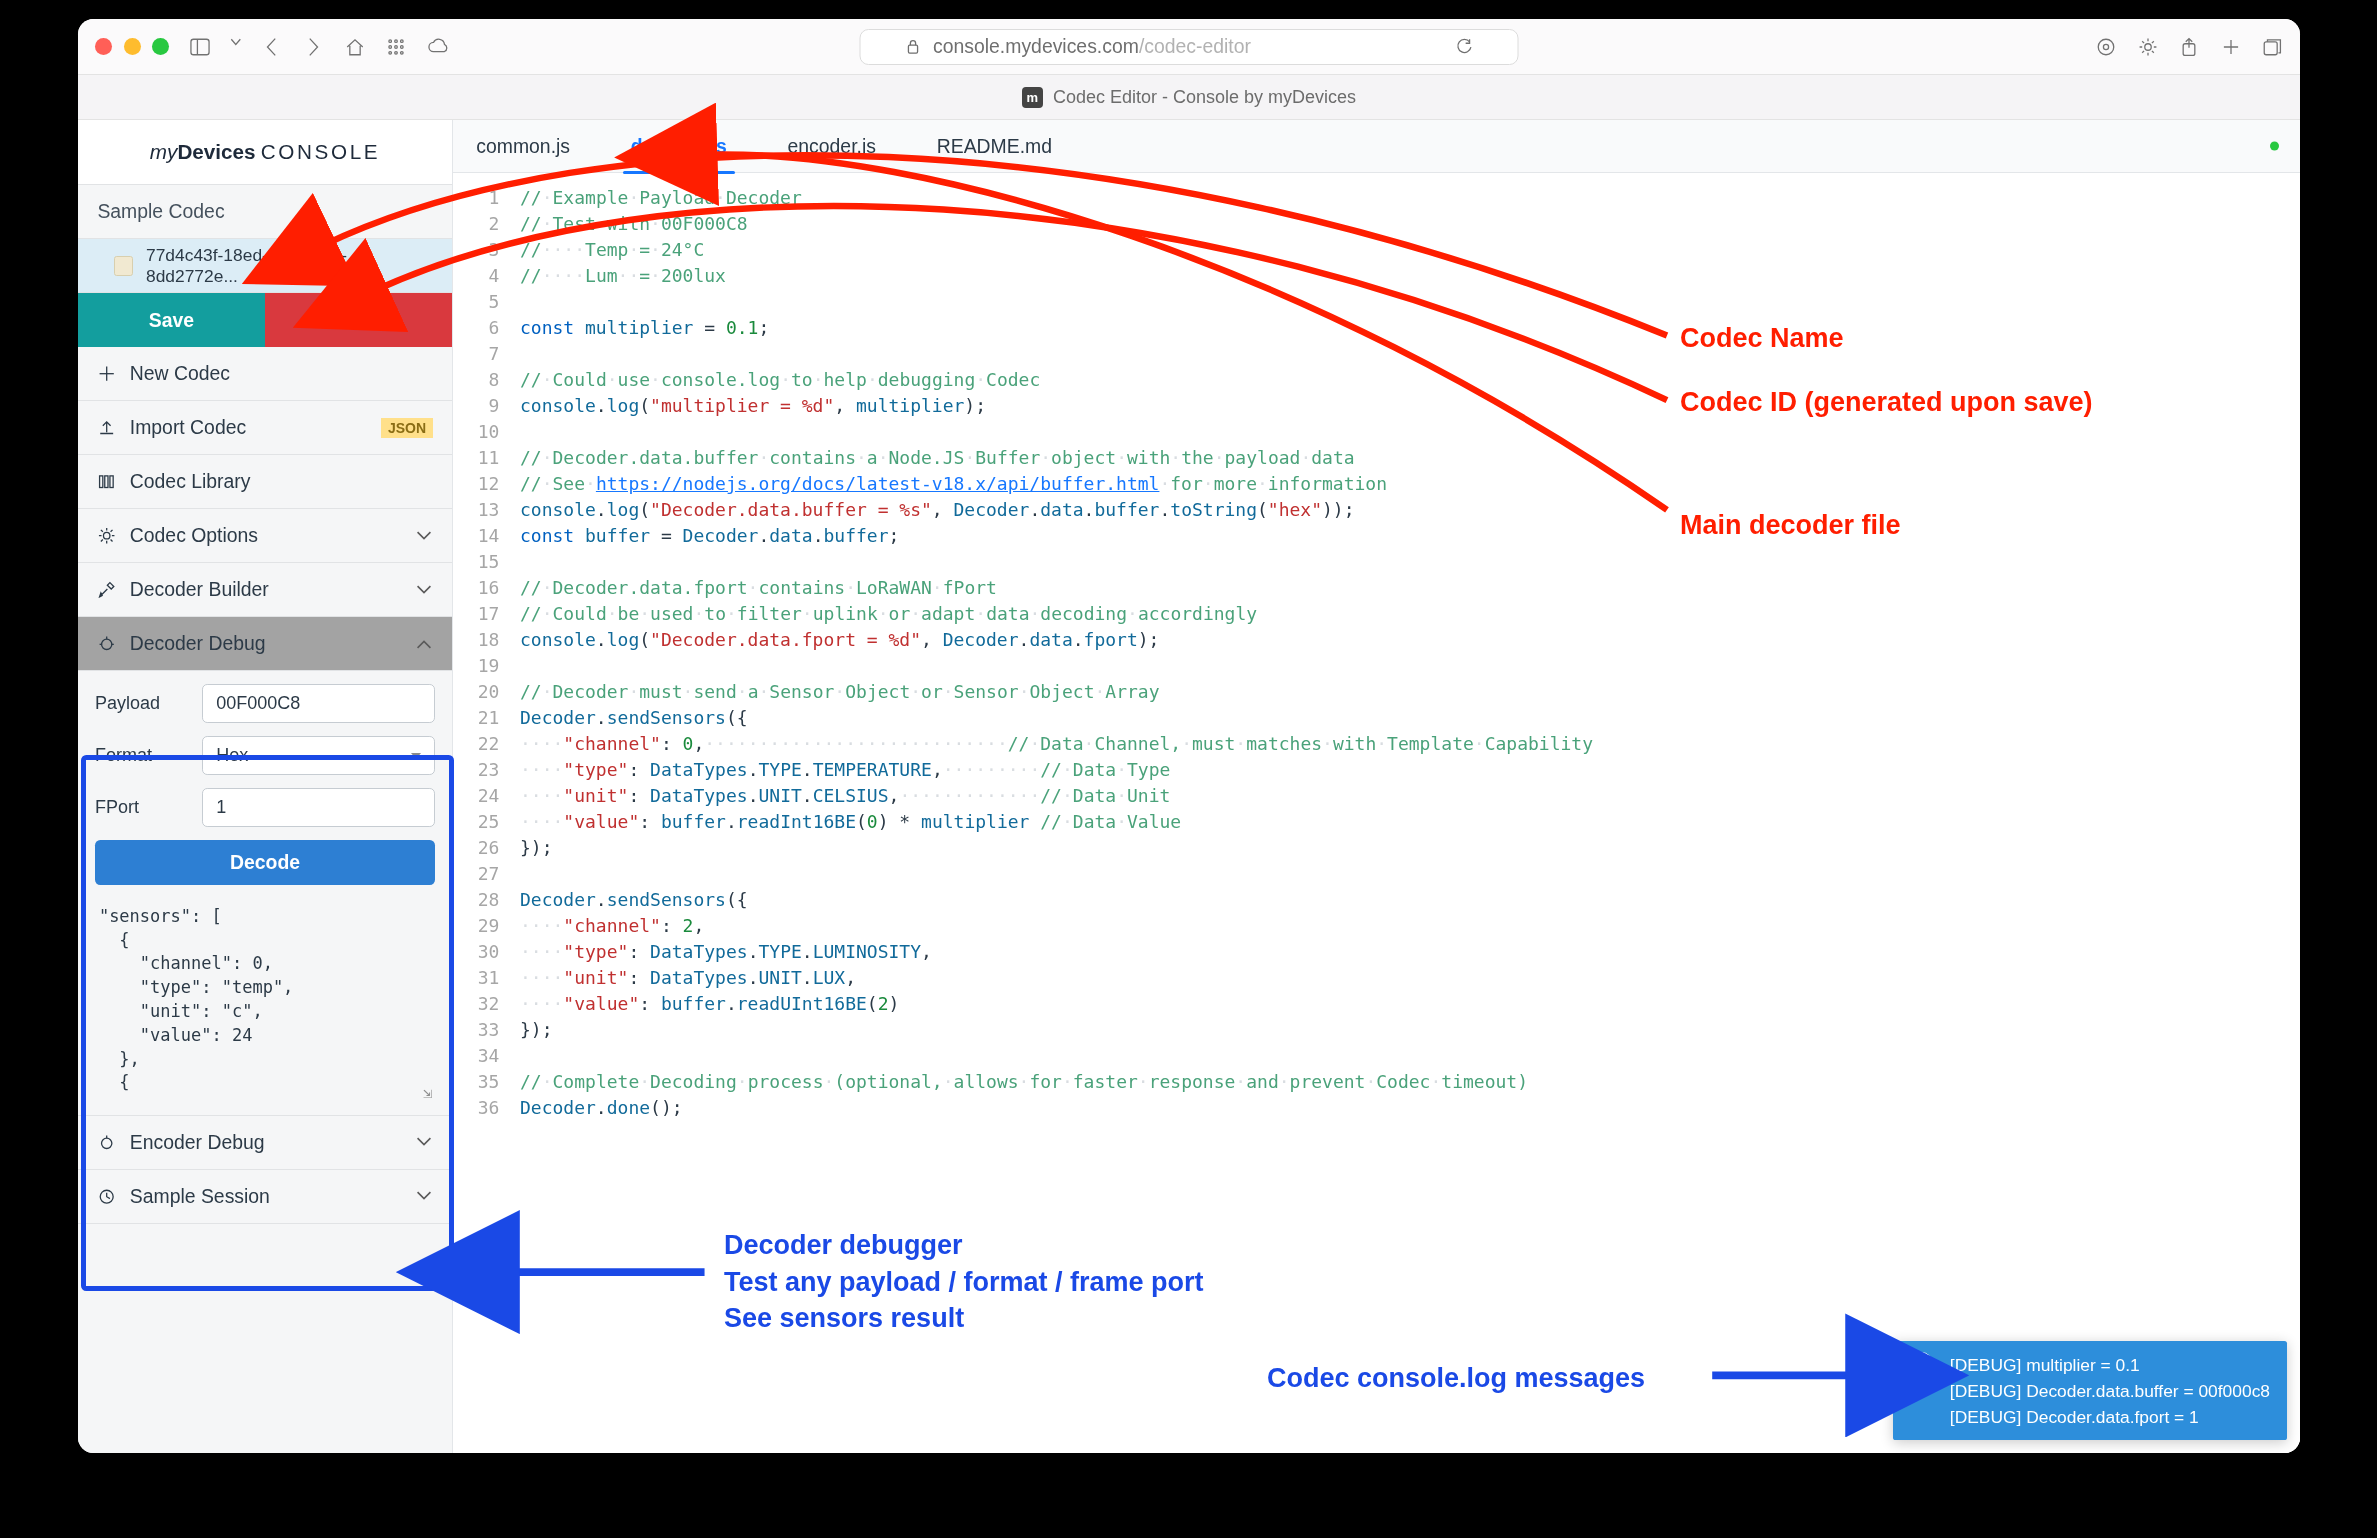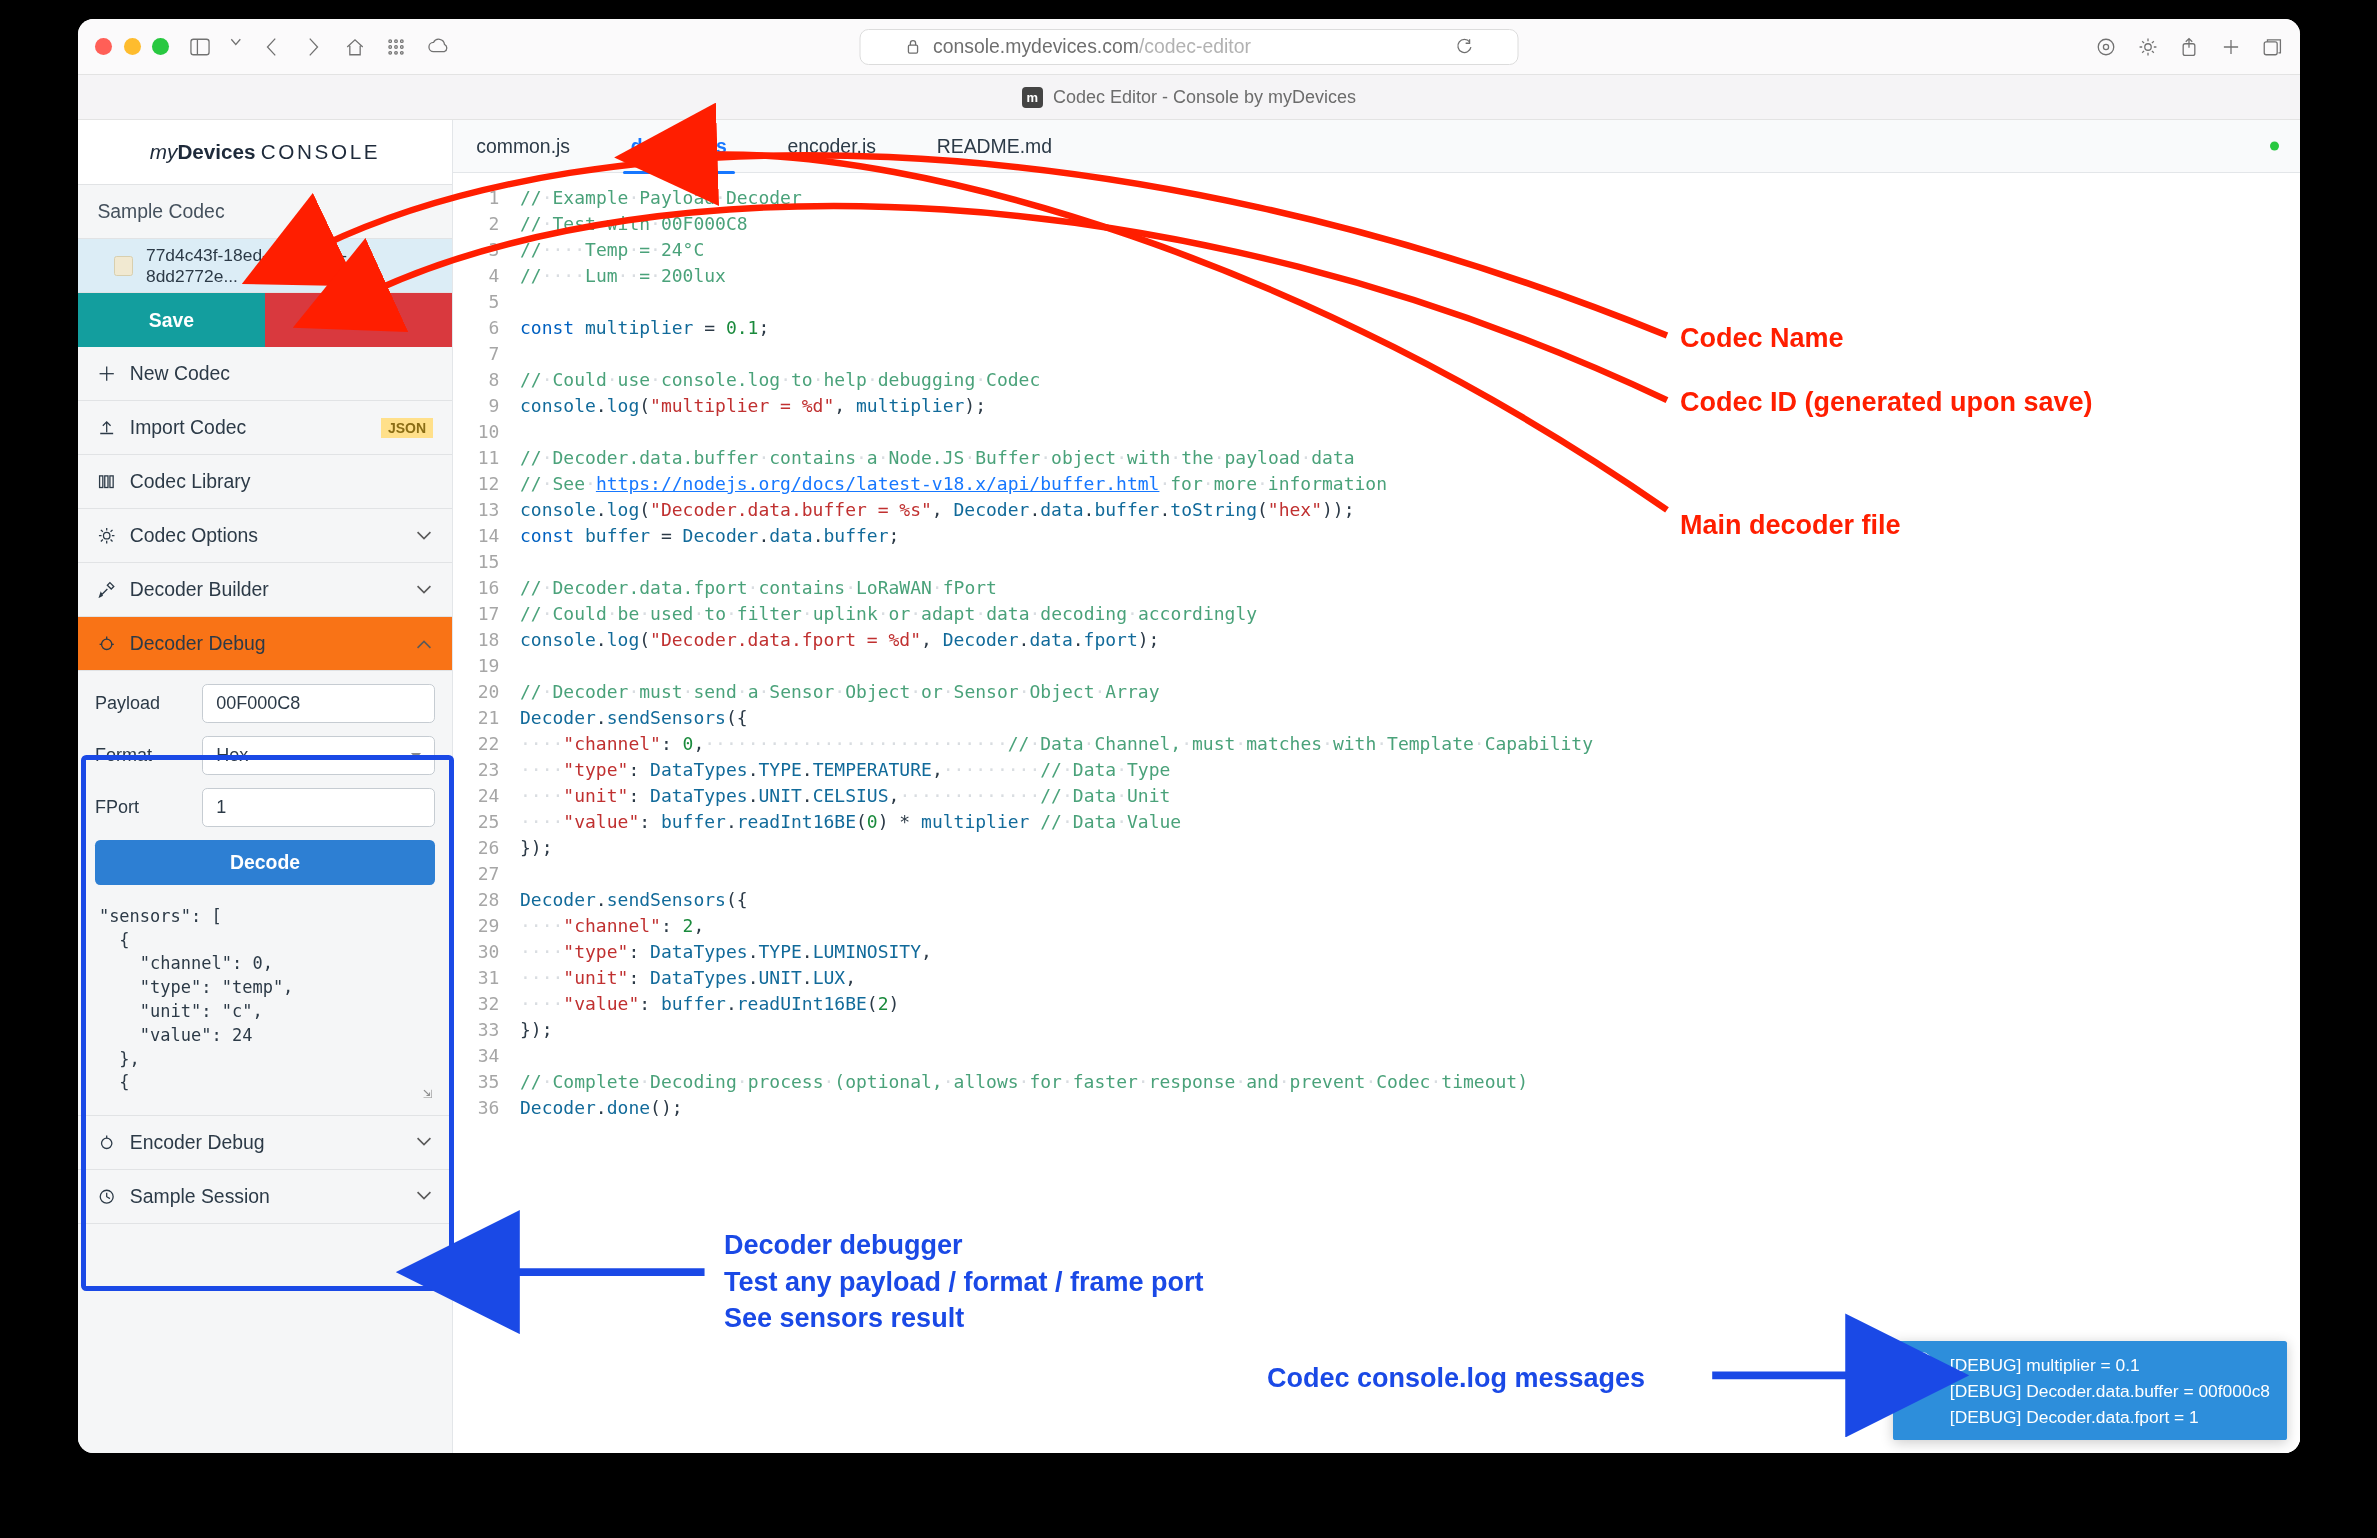--- a/index.html
+++ b/index.html
@@ -201,21 +201,21 @@
       </div>
       <div class="s-row">
         <svg class="ico" viewBox="0 0 30 30" width="19.4" height="19.4">
             <path d="M6 24l10-10M20 4l6 6-4 4-6-6zM4 26l4-2-2-4z"></path>
           </svg>
         <span>Decoder Builder</span>
         <svg class="chev" viewBox="0 0 28 28" width="18" height="18">
             <polyline points="4,8 14,18 24,8"></polyline>
           </svg>
       </div>
-      <div class="s-row" style="background:#f97316">
+      <div class="s-row" style="background:#a3a3a3">
         <svg class="ico" viewBox="0 0 30 30" width="19.4" height="19.4">
             <circle cx="15" cy="16" r="8"></circle>
             <line x1="15" y1="4" x2="15" y2="8"></line>
             <line x1="4" y1="16" x2="8" y2="16"></line>
             <line x1="22" y1="16" x2="26" y2="16"></line>
           </svg>
         <span>Decoder Debug</span>
         <svg class="chev" style="transform:rotate(180deg)" viewBox="0 0 28 28" width="18" height="18">
             <polyline points="4,8 14,18 24,8"></polyline>
           </svg>

